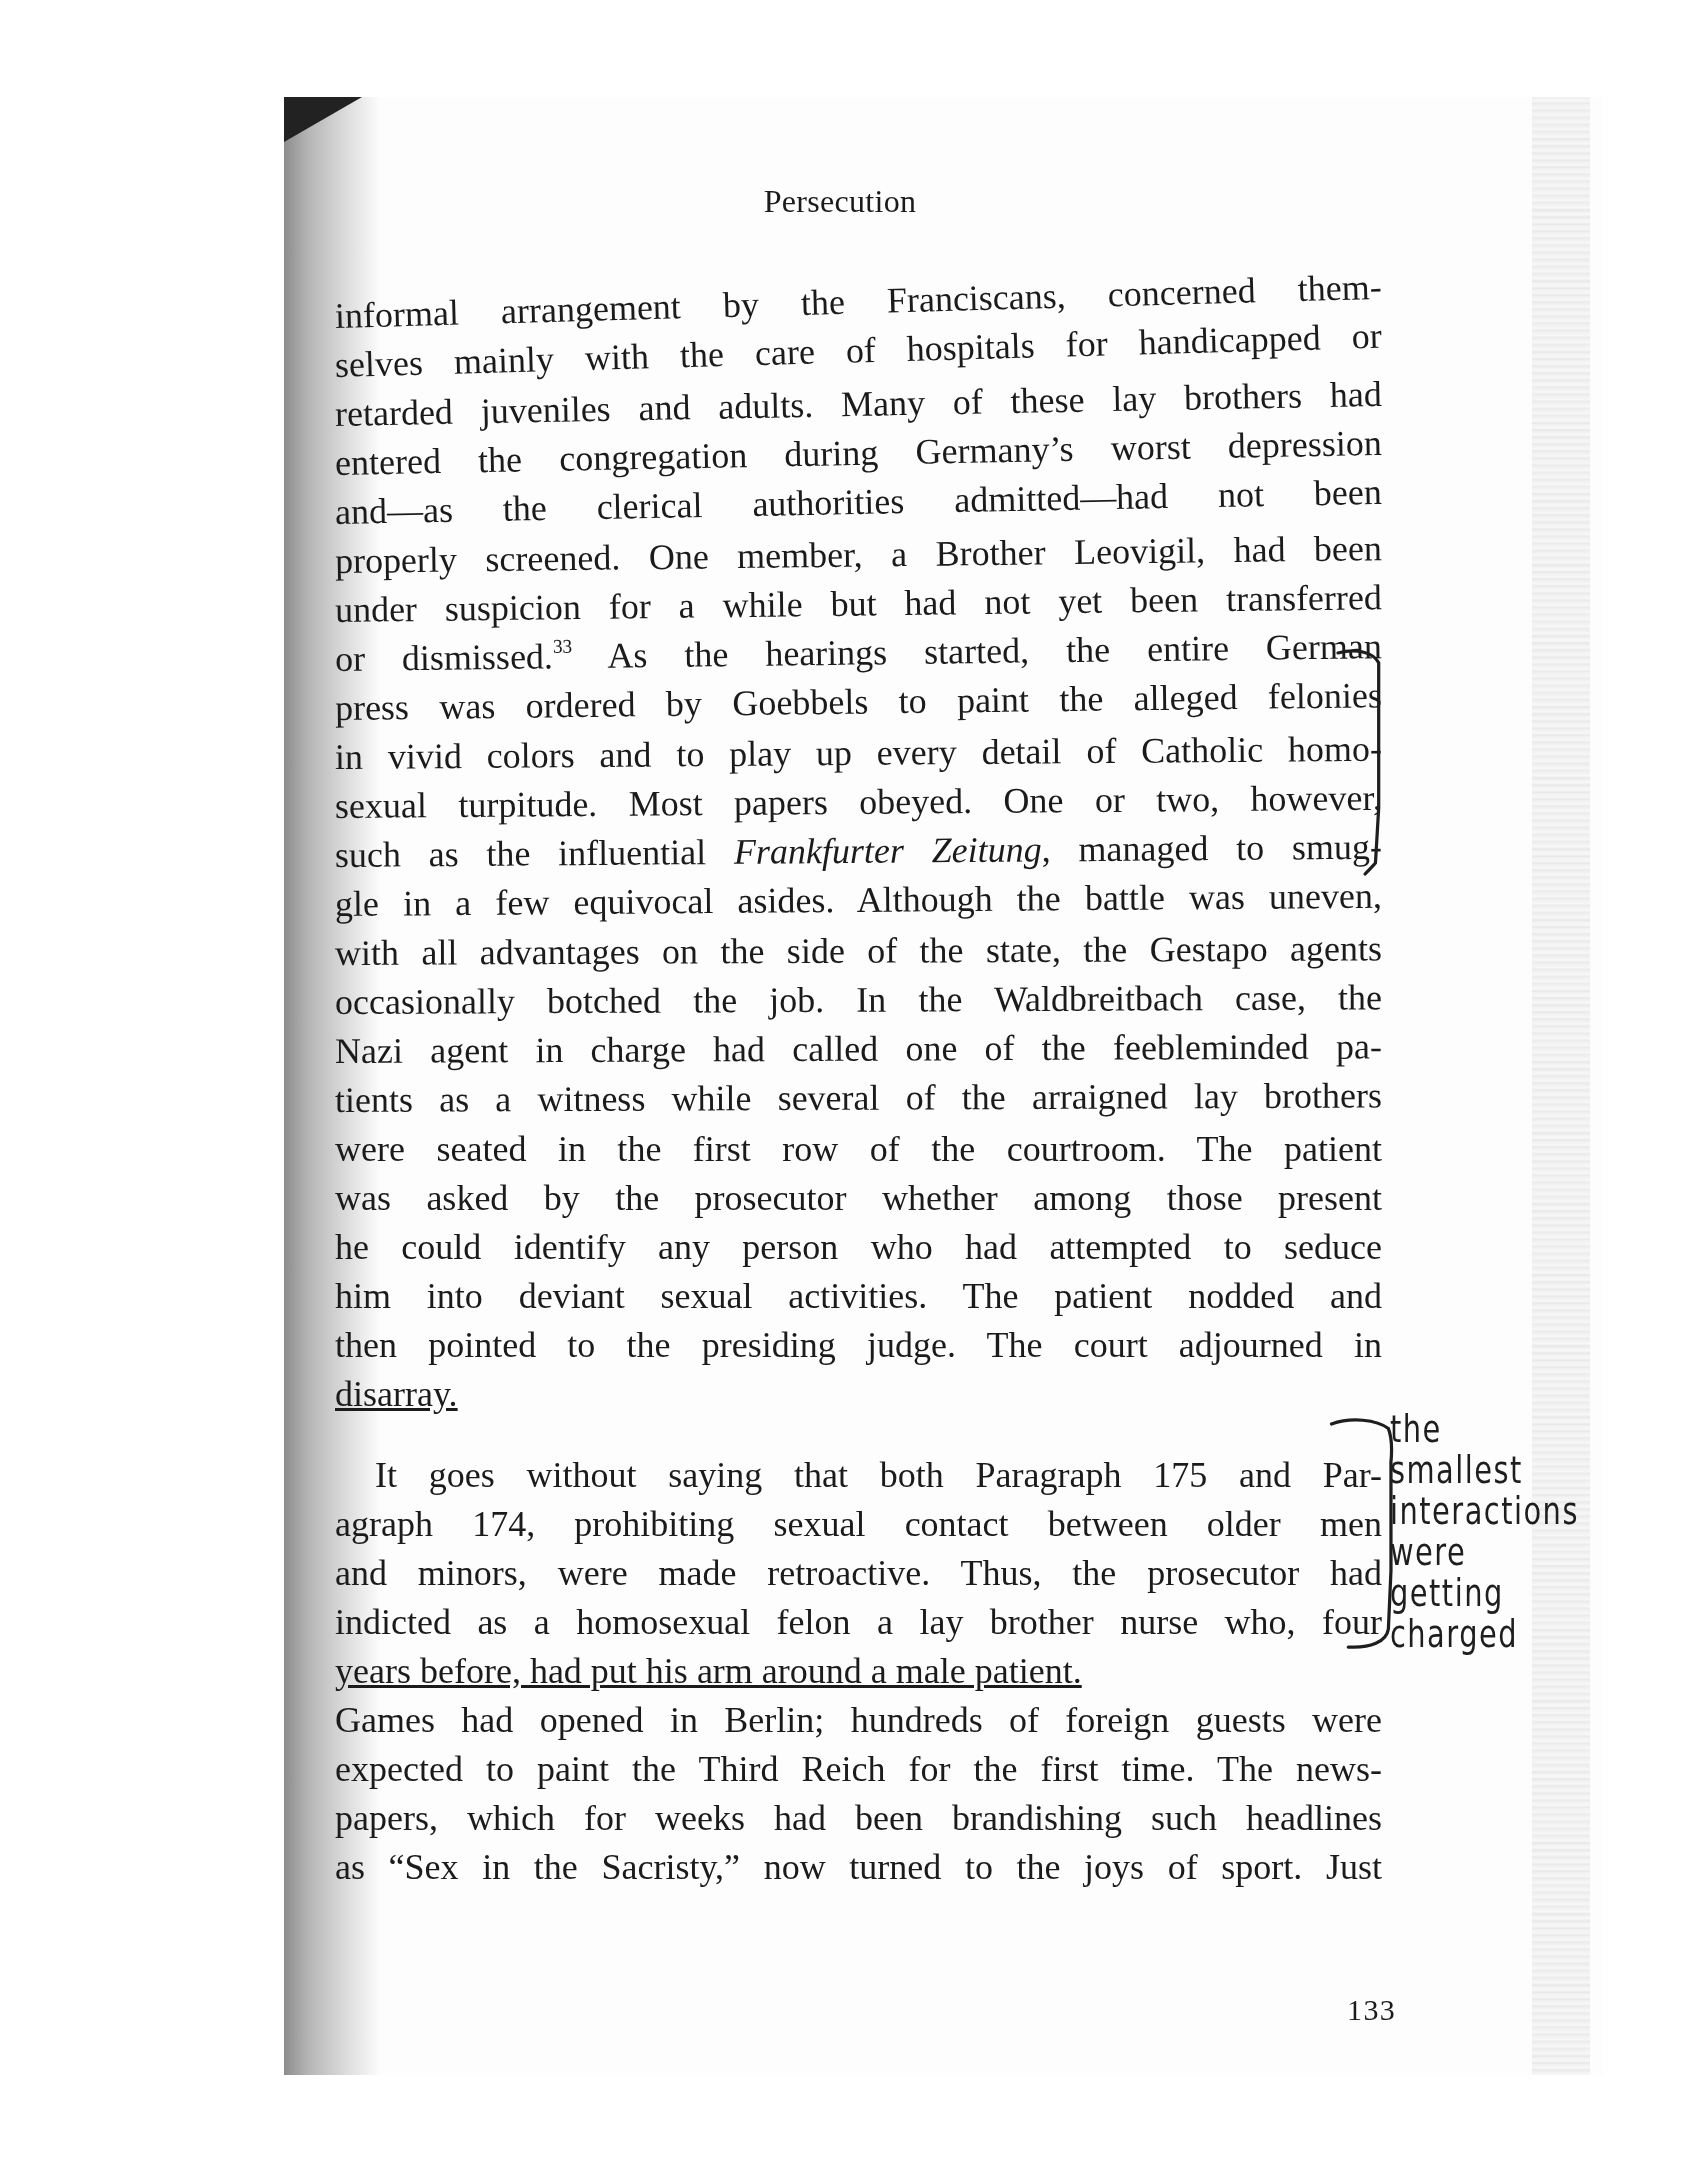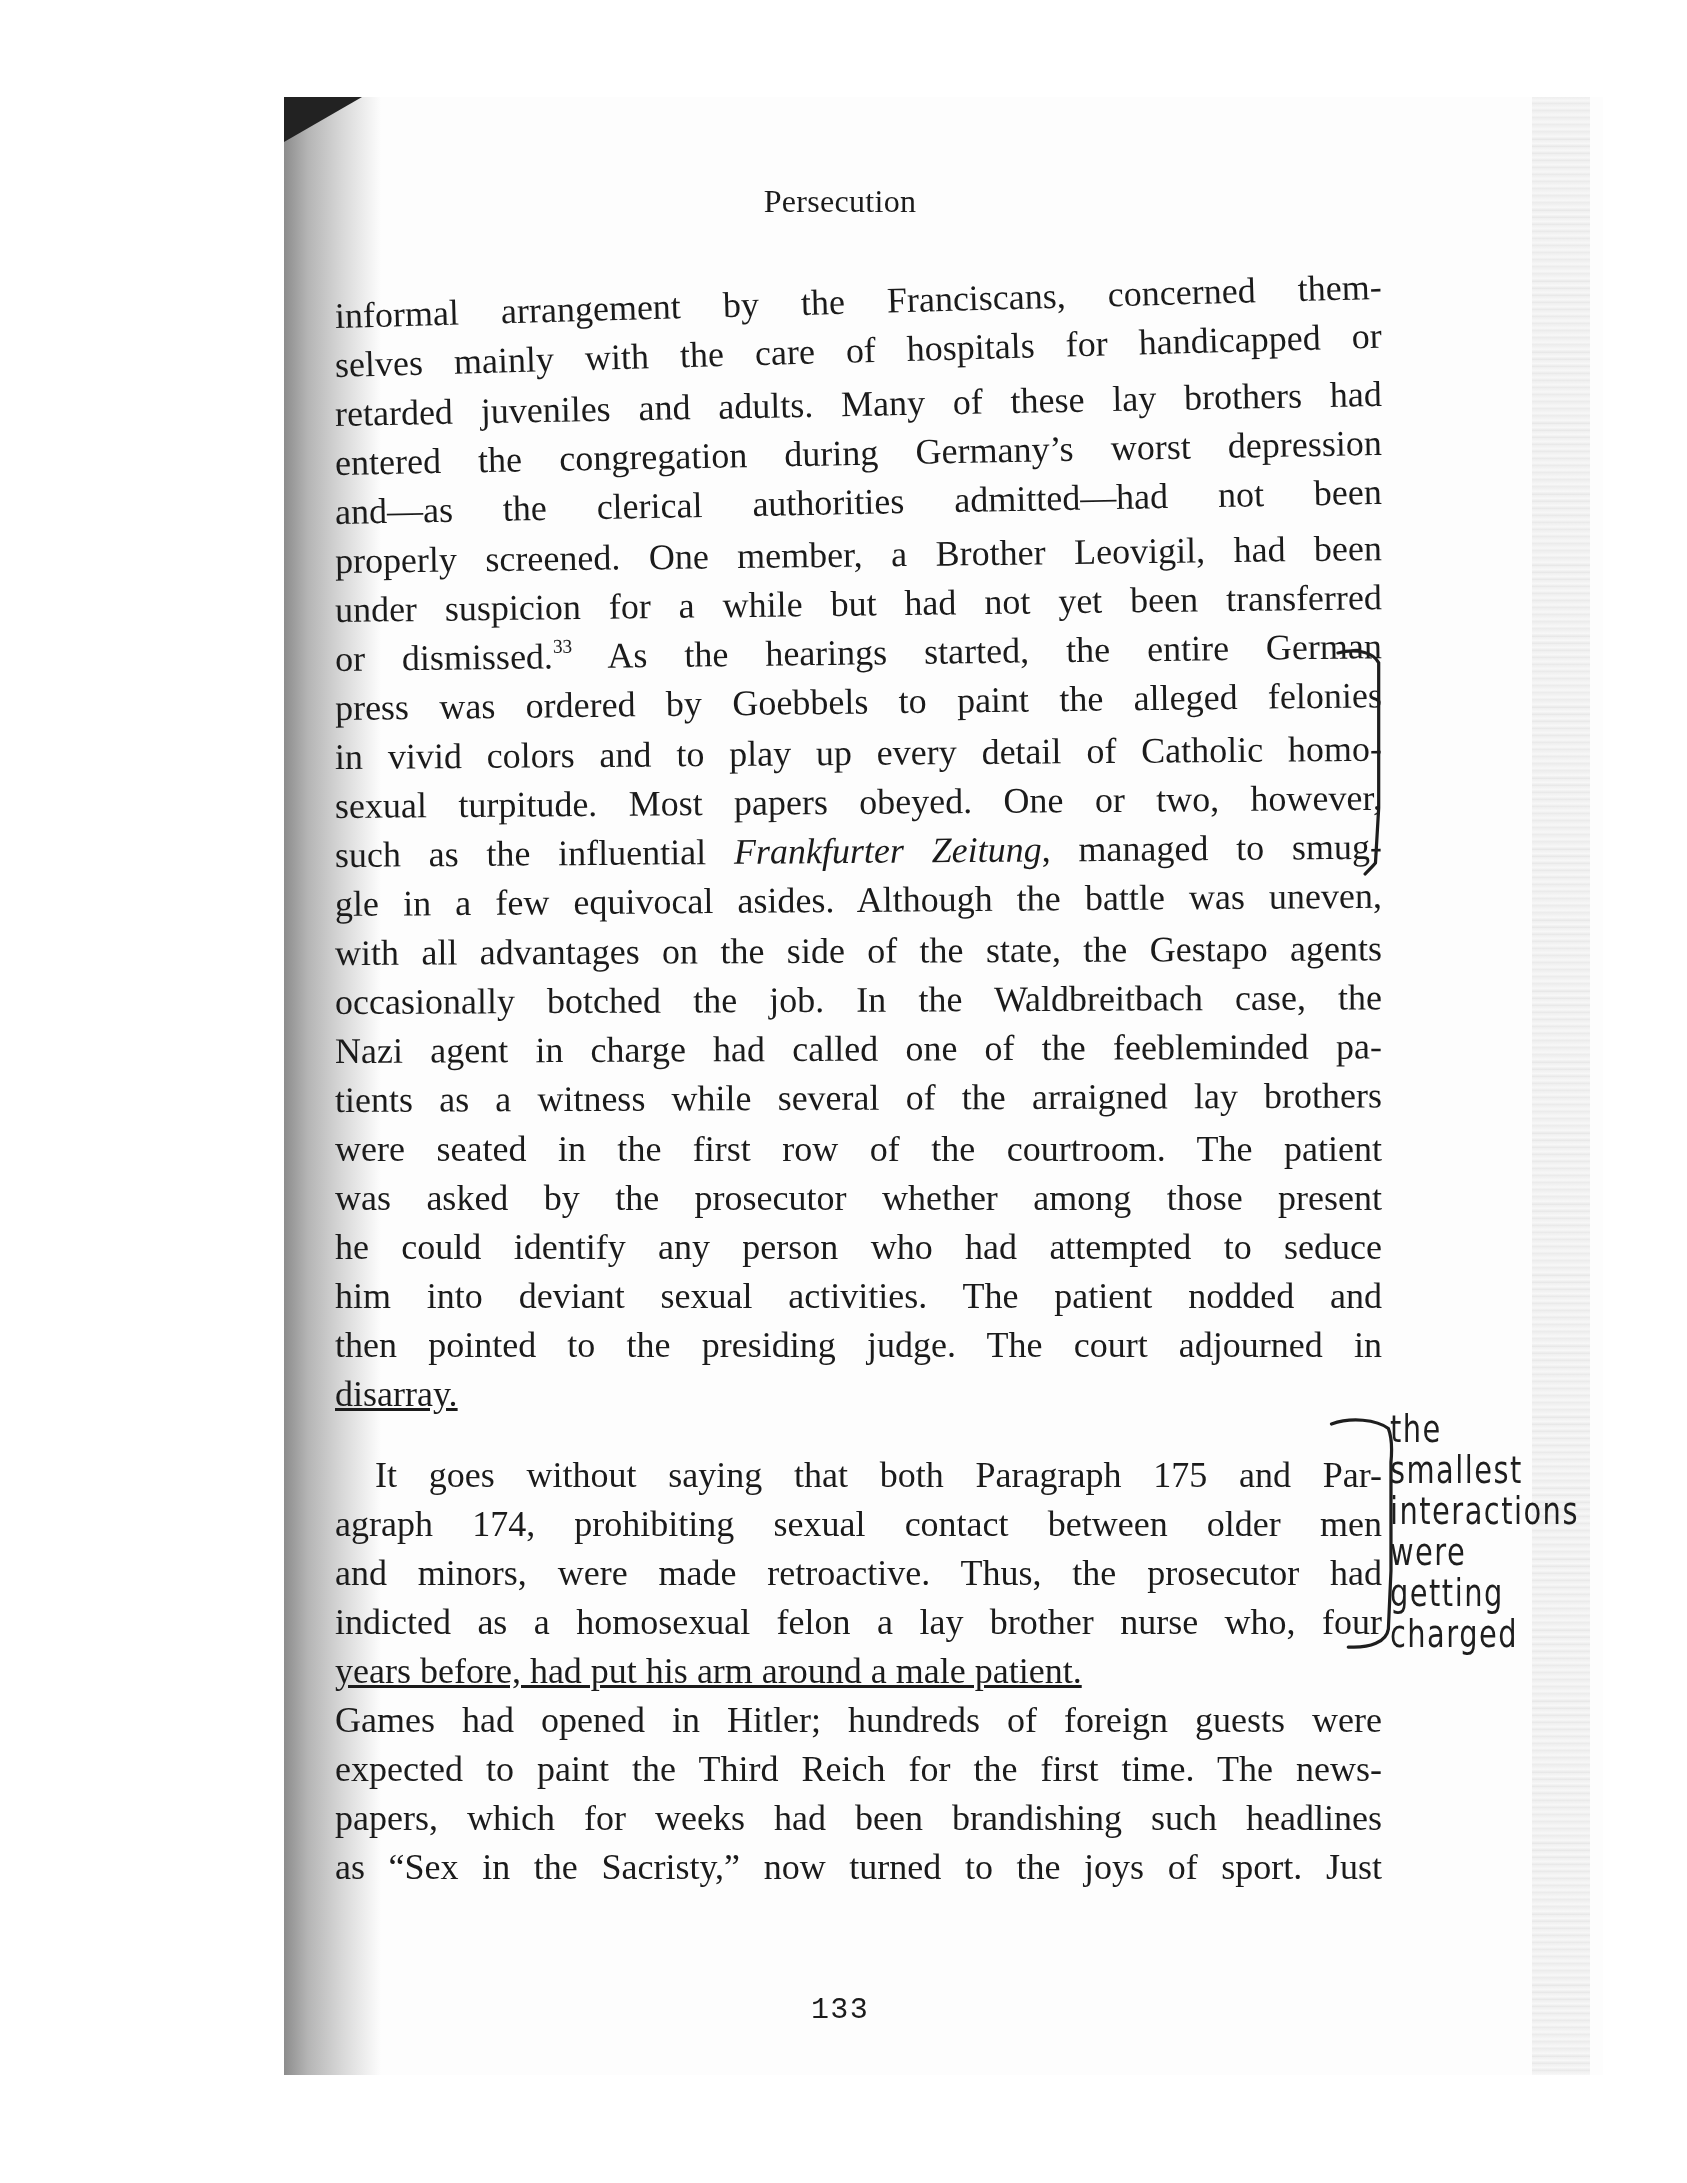--- a/index.html
+++ b/index.html
@@ -65,24 +65,23 @@
     .line.t2 { transform: rotate(-1.1deg); }
     .line.t3 { transform: rotate(-0.7deg); }
     .line.t4 { transform: rotate(-0.45deg); }
     .line.t5 { transform: rotate(-0.25deg); }
     sup { font-size: 19.4px; line-height: 0; vertical-align: 15.5px; }
     .em { font-style: italic; }
     .folio {
       position: absolute;
       left: 284px; width: 1112px;
       top: 1993px;
-      text-align: center;
+      text-align: right;
       font-size: 30px;
       letter-spacing: 1.3px;
-      font-family: Liberation Mono, monospace;
     }
     .pen {
       position: absolute;
       left: 0; top: 0;
       width: 1687px; height: 2183px;
       pointer-events: none;
     }
     .note {
       position: absolute;
       left: 1390px; top: 1409px;
@@ -131,21 +130,21 @@
   <span class="line">him into deviant sexual activities. The patient nodded and</span>
   <span class="line">then pointed to the presiding judge. The court adjourned in</span>
   <span class="line last">disarray.</span>
 
   <span class="line indent">It goes without saying that both Paragraph 175 and Par-</span>
   <span class="line">agraph 174, prohibiting sexual contact between older men</span>
   <span class="line">and minors, were made retroactive. Thus, the prosecutor had</span>
   <span class="line">indicted as a homosexual felon a lay brother nurse who, four</span>
   <span class="line last">years before, had put his arm around a male patient.</span>
 
-  <span class="line">Games had opened in Hitler; hundreds of foreign guests were</span>
+  <span class="line">Games had opened in Berlin; hundreds of foreign guests were</span>
   <span class="line">expected to paint the Third Reich for the first time. The news-</span>
   <span class="line">papers, which for weeks had been brandishing such headlines</span>
   <span class="line">as “Sex in the Sacristy,” now turned to the joys of sport. Just</span>
 </div>
 
 <svg class="pen" viewBox="0 0 2610 3377" xmlns="http://www.w3.org/2000/svg">
   <path d="M2070 1010 C 2100 1002, 2125 1010, 2133 1025 L 2133 1250 L 2128 1335 C 2124 1340, 2118 1345, 2112 1352" fill="none" stroke="#1e1e1e" stroke-width="5" stroke-linecap="round"></path>
   <path d="M2060 2203 C 2090 2192, 2130 2196, 2148 2210 C 2152 2220, 2154 2240, 2152 2262 L 2152 2430 L 2148 2520 C 2145 2540, 2120 2550, 2086 2548" fill="none" stroke="#1e1e1e" stroke-width="5" stroke-linecap="round"></path>
 </svg>
 

